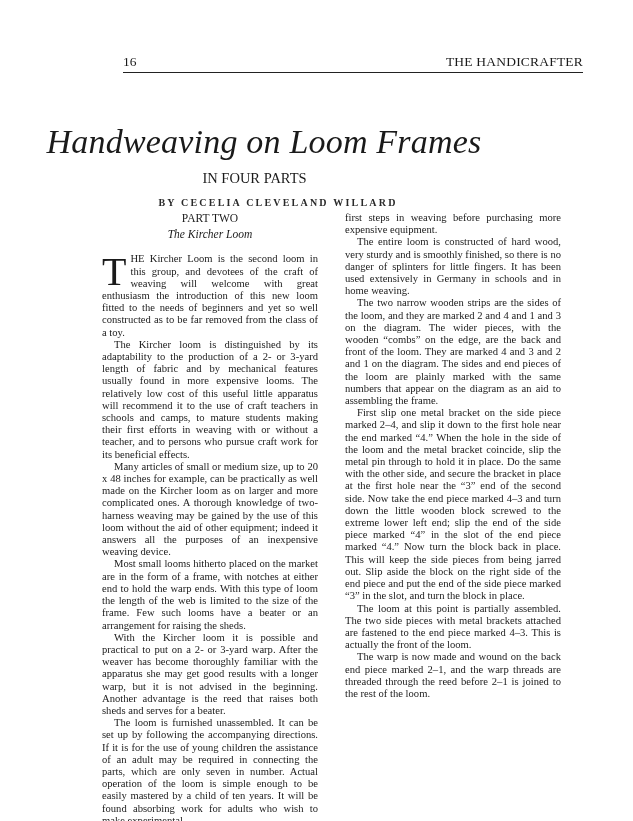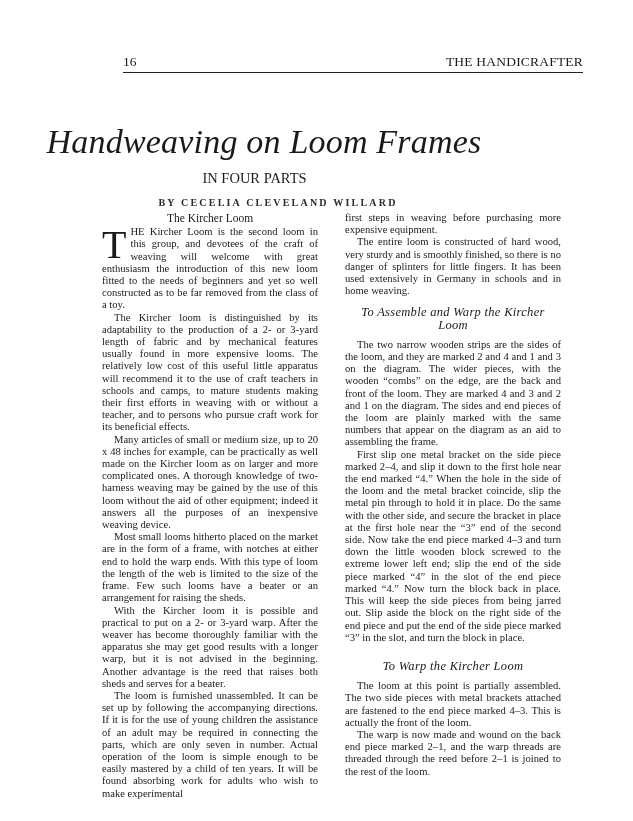--- a/index.html
+++ b/index.html
@@ -14,48 +14,47 @@
   .subtitle { position:absolute; left:0; width:509px; top:170px; text-align:center; font-size:14.5px; }
   .byline { position:absolute; left:0; width:556px; top:197px; text-align:center;
             font-size:10px; letter-spacing:2.2px; font-weight:bold; color:#2a2a2a; }
   .col { position:absolute; top:212px; width:216px; font-size:10.6px; line-height:12.2px;
          text-align:justify; }
   .col.left { left:102px; }
   .col.right { left:345px; }
   .col p { margin:0; text-indent:12px; }
   .col p.noindent { text-indent:0; }
   .parthead { text-align:center; font-size:11.5px; margin:0 0 4px 0; }
-  .parthead2 { text-align:center; font-size:11.5px; margin:0 0 2px 0; }
+  .parthead2 { text-align:center; font-style:italic; font-size:11.5px; margin:0 0 13px 0; }
   .subhead { text-align:center; font-style:italic; font-size:12.5px; margin:9px 0 8px 0; letter-spacing:0.3px; }
   .dropcap { float:left; font-size:40px; line-height:34px; margin:2px 4px 0 0; font-weight:normal; }
 </style>
 </head>
 <body>
 
 <div class="header">
   <span class="pagenum">16</span>
   <span class="runhead">THE HANDICRAFTER</span>
 </div>
 
 <div class="title">Handweaving on Loom Frames</div>
 <div class="subtitle">IN FOUR PARTS</div>
 <div class="byline">BY CECELIA CLEVELAND WILLARD</div>
 
 <div class="col left">
+  <div class="parthead">PART TWO</div>
   <div class="parthead2">The Kircher Loom</div>
   <p class="noindent"><span class="dropcap">T</span><span>HE</span><span> Kircher Loom is the second loom in this group, and devotees of the craft of weaving will welcome with great enthusiasm the introduction of this new loom fitted to the needs of beginners and yet so well constructed as to be far removed from the class of a toy.</span></p>
   <p>The Kircher loom is distinguished by its adaptability to the production of a 2- or 3-yard length of fabric and by mechanical features usually found in more expensive looms. The relatively low cost of this useful little apparatus will recommend it to the use of craft teachers in schools and camps, to mature students making their first efforts in weaving with or without a teacher, and to persons who pursue craft work for its beneficial effects.</p>
   <p>Many articles of small or medium size, up to 20 x 48 inches for example, can be practically as well made on the Kircher loom as on larger and more complicated ones. A thorough knowledge of two-harness weaving may be gained by the use of this loom without the aid of other equipment; indeed it answers all the purposes of an inexpensive weaving device.</p>
   <p>Most small looms hitherto placed on the market are in the form of a frame, with notches at either end to hold the warp ends. With this type of loom the length of the web is limited to the size of the frame. Few such looms have a beater or an arrangement for raising the sheds.</p>
   <p>With the Kircher loom it is possible and practical to put on a 2- or 3-yard warp. After the weaver has become thoroughly familiar with the apparatus she may get good results with a longer warp, but it is not advised in the beginning. Another advantage is the reed that raises both sheds and serves for a beater.</p>
   <p>The loom is furnished unassembled. It can be set up by following the accompanying directions. If it is for the use of young children the assistance of an adult may be required in connecting the parts, which are only seven in number. Actual operation of the loom is simple enough to be easily mastered by a child of ten years. It will be found absorbing work for adults who wish to make experimental</p>
 </div>
 
 <div class="col right">
   <p class="noindent">first steps in weaving before purchasing more expensive equipment.</p>
   <p>The entire loom is constructed of hard wood, very sturdy and is smoothly finished, so there is no danger of splinters for little fingers. It has been used extensively in Germany in schools and in home weaving.</p>
-  <div class="subhead">To Assemble and Warp the Kircher Loom</div>
   <p>The two narrow wooden strips are the sides of the loom, and they are marked 2 and 4 and 1 and 3 on the diagram. The wider pieces, with the wooden “combs” on the edge, are the back and front of the loom. They are marked 4 and 3 and 2 and 1 on the diagram. The sides and end pieces of the loom are plainly marked with the same numbers that appear on the diagram as an aid to assembling the frame.</p>
   <p>First slip one metal bracket on the side piece marked 2–4, and slip it down to the first hole near the end marked “4.” When the hole in the side of the loom and the metal bracket coincide, slip the metal pin through to hold it in place. Do the same with the other side, and secure the bracket in place at the first hole near the “3” end of the second side. Now take the end piece marked 4–3 and turn down the little wooden block screwed to the extreme lower left end; slip the end of the side piece marked “4” in the slot of the end piece marked “4.” Now turn the block back in place. This will keep the side pieces from being jarred out. Slip aside the block on the right side of the end piece and put the end of the side piece marked “3” in the slot, and turn the block in place.</p>
-  <div class="subhead" style="margin-top:16px;">To Warp the Kircher Loom</div>
   <p>The loom at this point is partially assembled. The two side pieces with metal brackets attached are fastened to the end piece marked 4–3. This is actually the front of the loom.</p>
   <p>The warp is now made and wound on the back end piece marked 2–1, and the warp threads are threaded through the reed before 2–1 is joined to the rest of the loom.</p>
 </div>
 
 </body></html>

